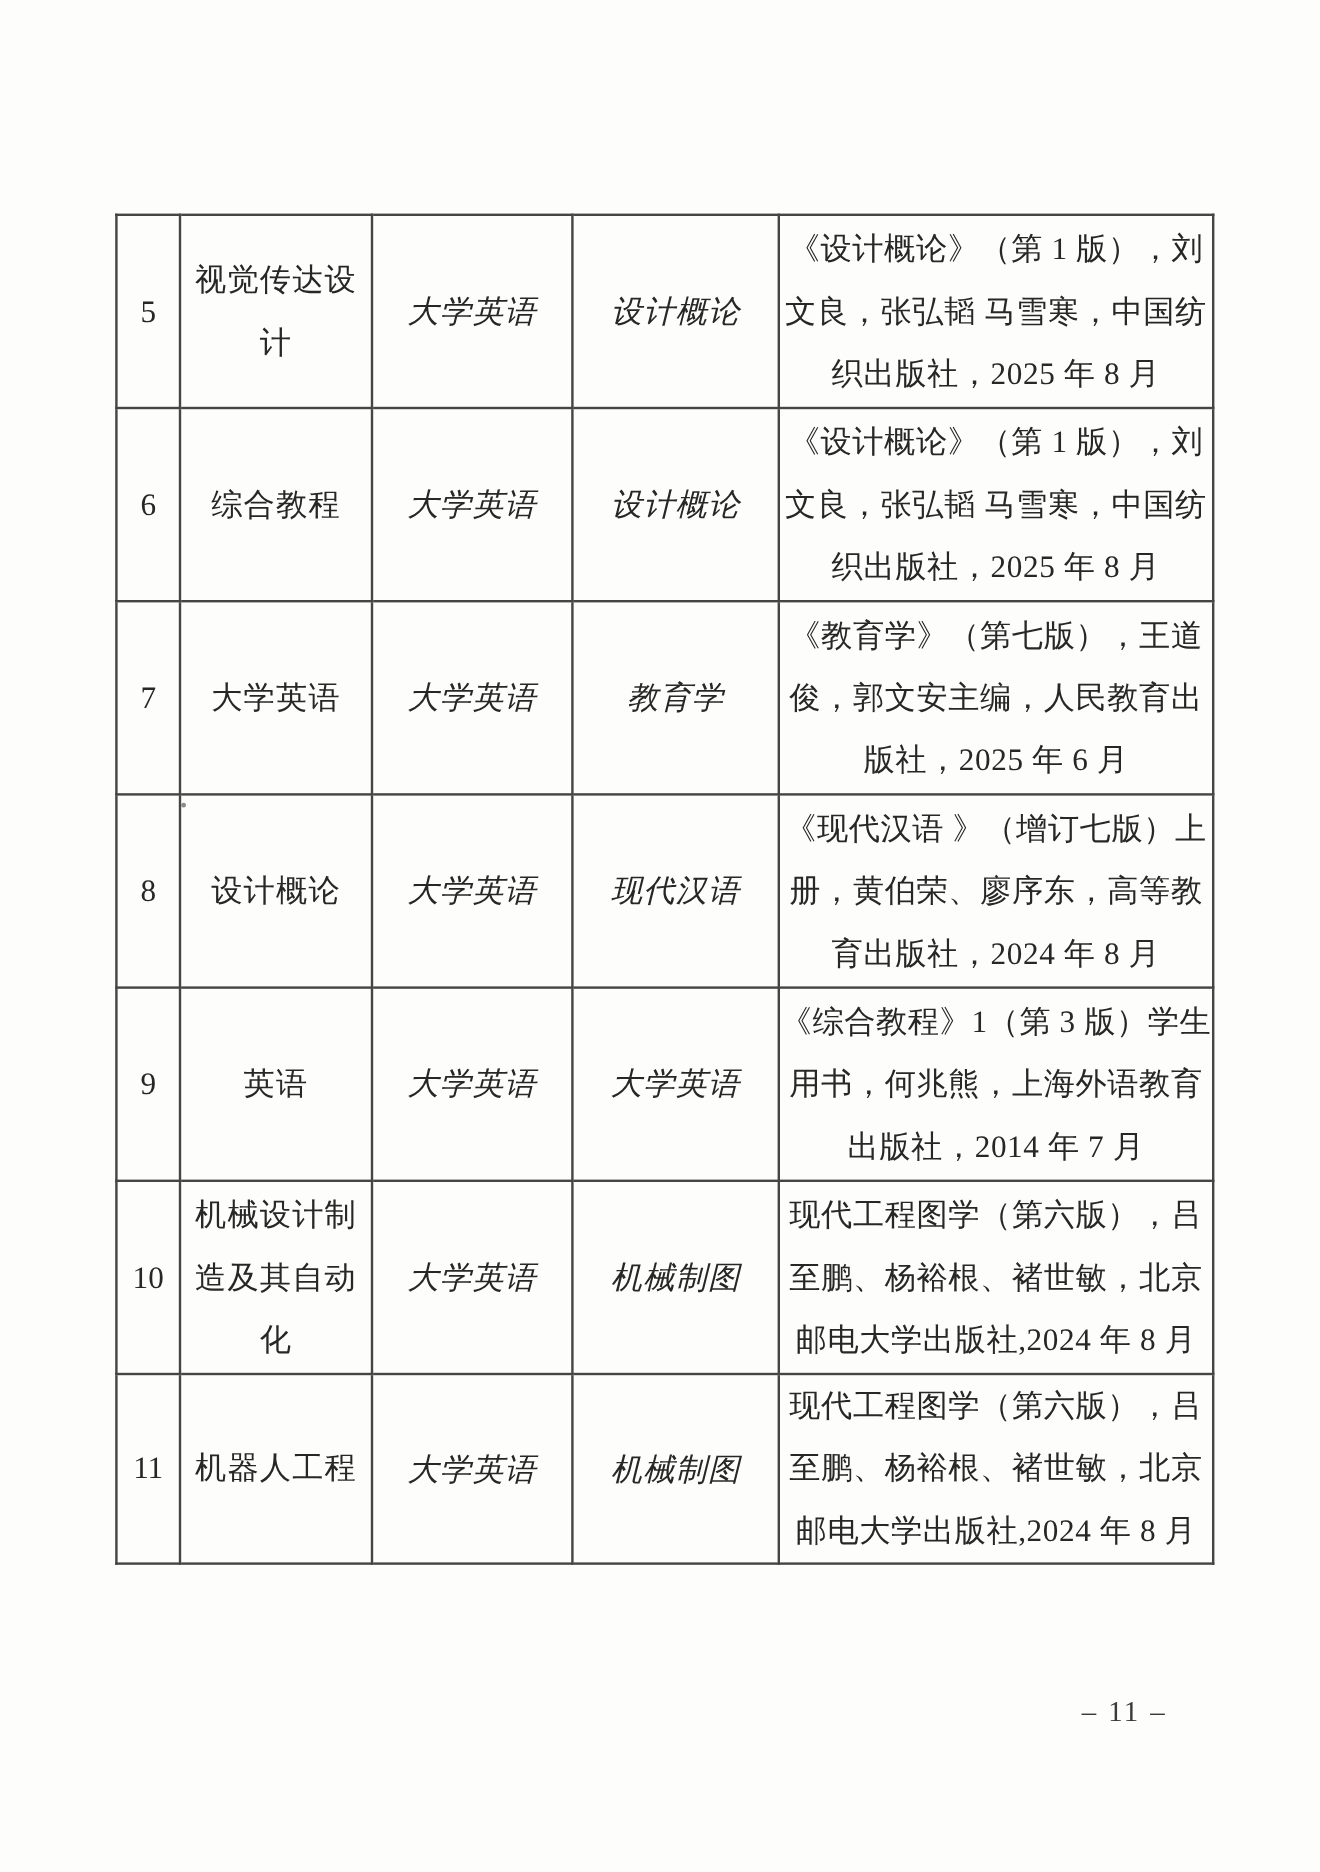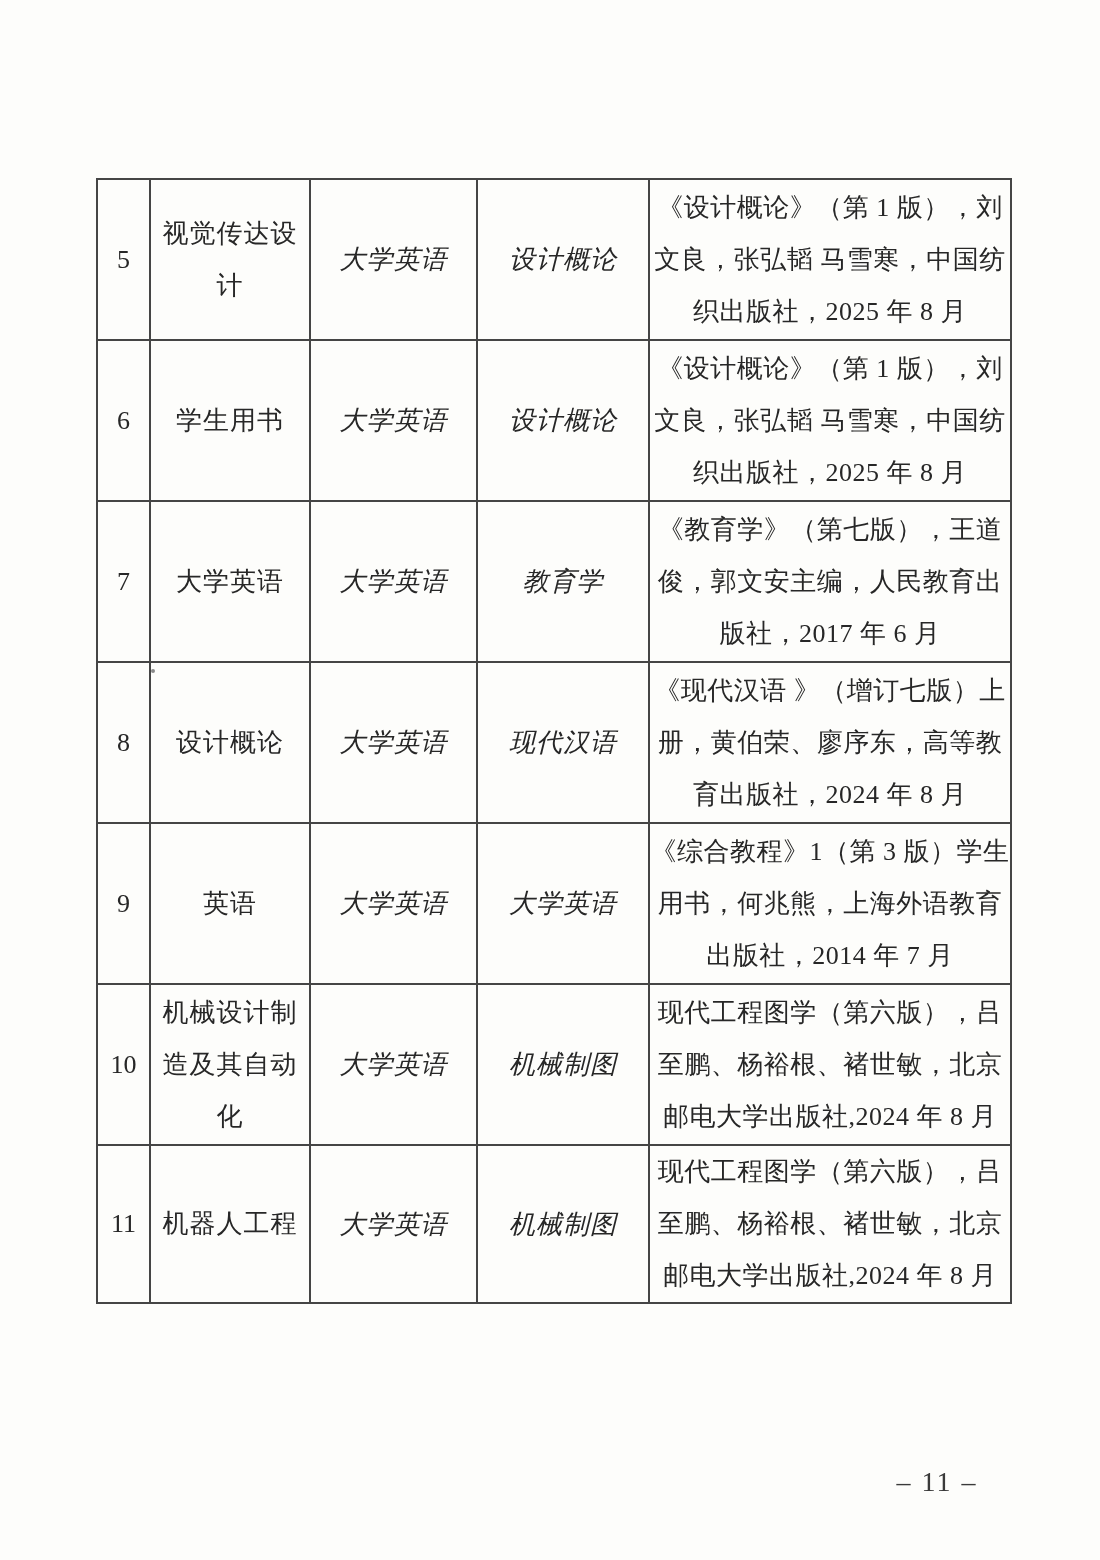--- a/index.html
+++ b/index.html
@@ -52,24 +52,24 @@
   td.cell-book {
     text-align: left;
     line-height: 52px;
     padding: 2px 2px 2px 20px;
     letter-spacing: 0.5px;
     border-radius: 23px;
   }
   .page-number {
     position: absolute;
     left: 872px;
-    top: 1466px;
+    top: 1414px;
     width: 130px;
     text-align: center;
-    font-size: 28px;
+    font-size: 24px;
     color: #3a3a3a;
     letter-spacing: 2px;
   }
   .scan-speck {
     position: absolute;
     left: 151px;
     top: 669px;
     width: 4px;
     height: 4px;
     border-radius: 50%;
@@ -92,31 +92,31 @@
     <tbody>
       <tr>
         <td class="cell-index">5</td>
         <td class="cell-major">视觉传达设计</td>
         <td class="cell-public">大学英语</td>
         <td class="cell-course">设计概论</td>
         <td class="cell-book">《设计概论》（第 1 版），刘文良，张弘韬 马雪寒，中国纺织出版社，2025 年 8 月</td>
       </tr>
       <tr>
         <td class="cell-index">6</td>
-        <td class="cell-major">学生用书</td>
+        <td class="cell-major">综合教程</td>
         <td class="cell-public">大学英语</td>
         <td class="cell-course">设计概论</td>
         <td class="cell-book">《设计概论》（第 1 版），刘文良，张弘韬 马雪寒，中国纺织出版社，2025 年 8 月</td>
       </tr>
       <tr>
         <td class="cell-index">7</td>
         <td class="cell-major">大学英语</td>
         <td class="cell-public">大学英语</td>
         <td class="cell-course">教育学</td>
-        <td class="cell-book">《教育学》（第七版），王道俊，郭文安主编，人民教育出版社，2017 年 6 月</td>
+        <td class="cell-book">《教育学》（第七版），王道俊，郭文安主编，人民教育出版社，2025 年 6 月</td>
       </tr>
       <tr>
         <td class="cell-index">8</td>
         <td class="cell-major">设计概论</td>
         <td class="cell-public">大学英语</td>
         <td class="cell-course">现代汉语</td>
         <td class="cell-book">《现代汉语 》（增订七版）上册，黄伯荣、廖序东，高等教育出版社，2024 年 8 月</td>
       </tr>
       <tr>
         <td class="cell-index">9</td>

